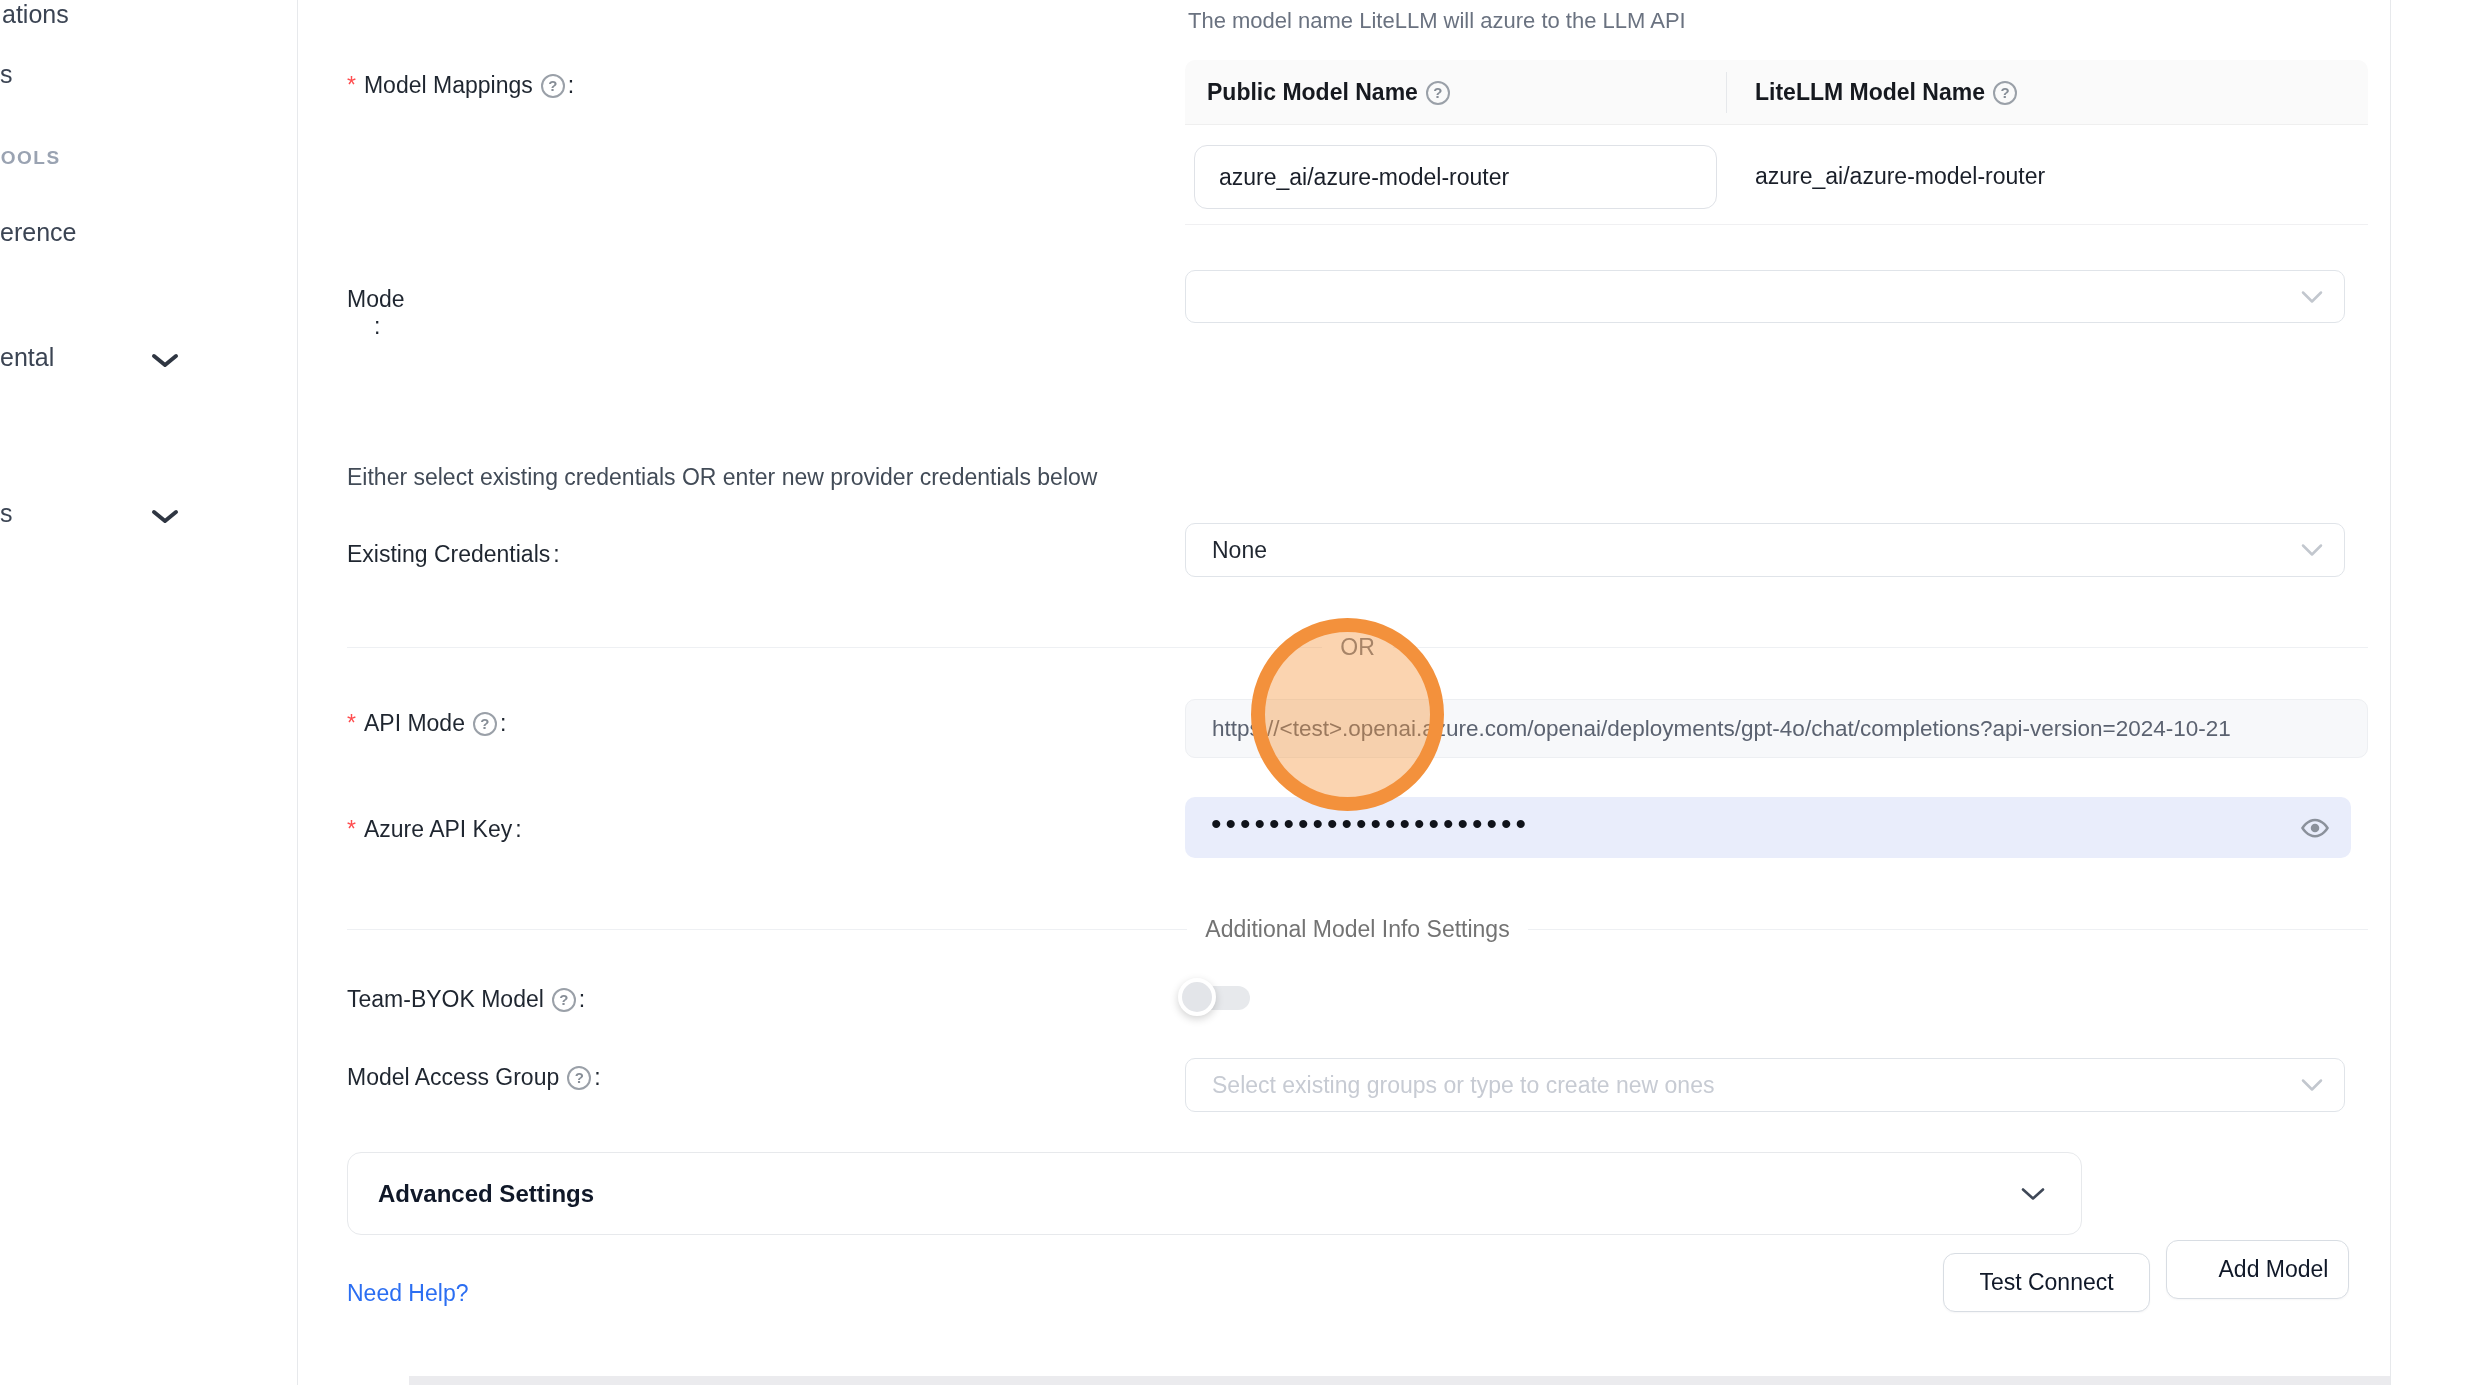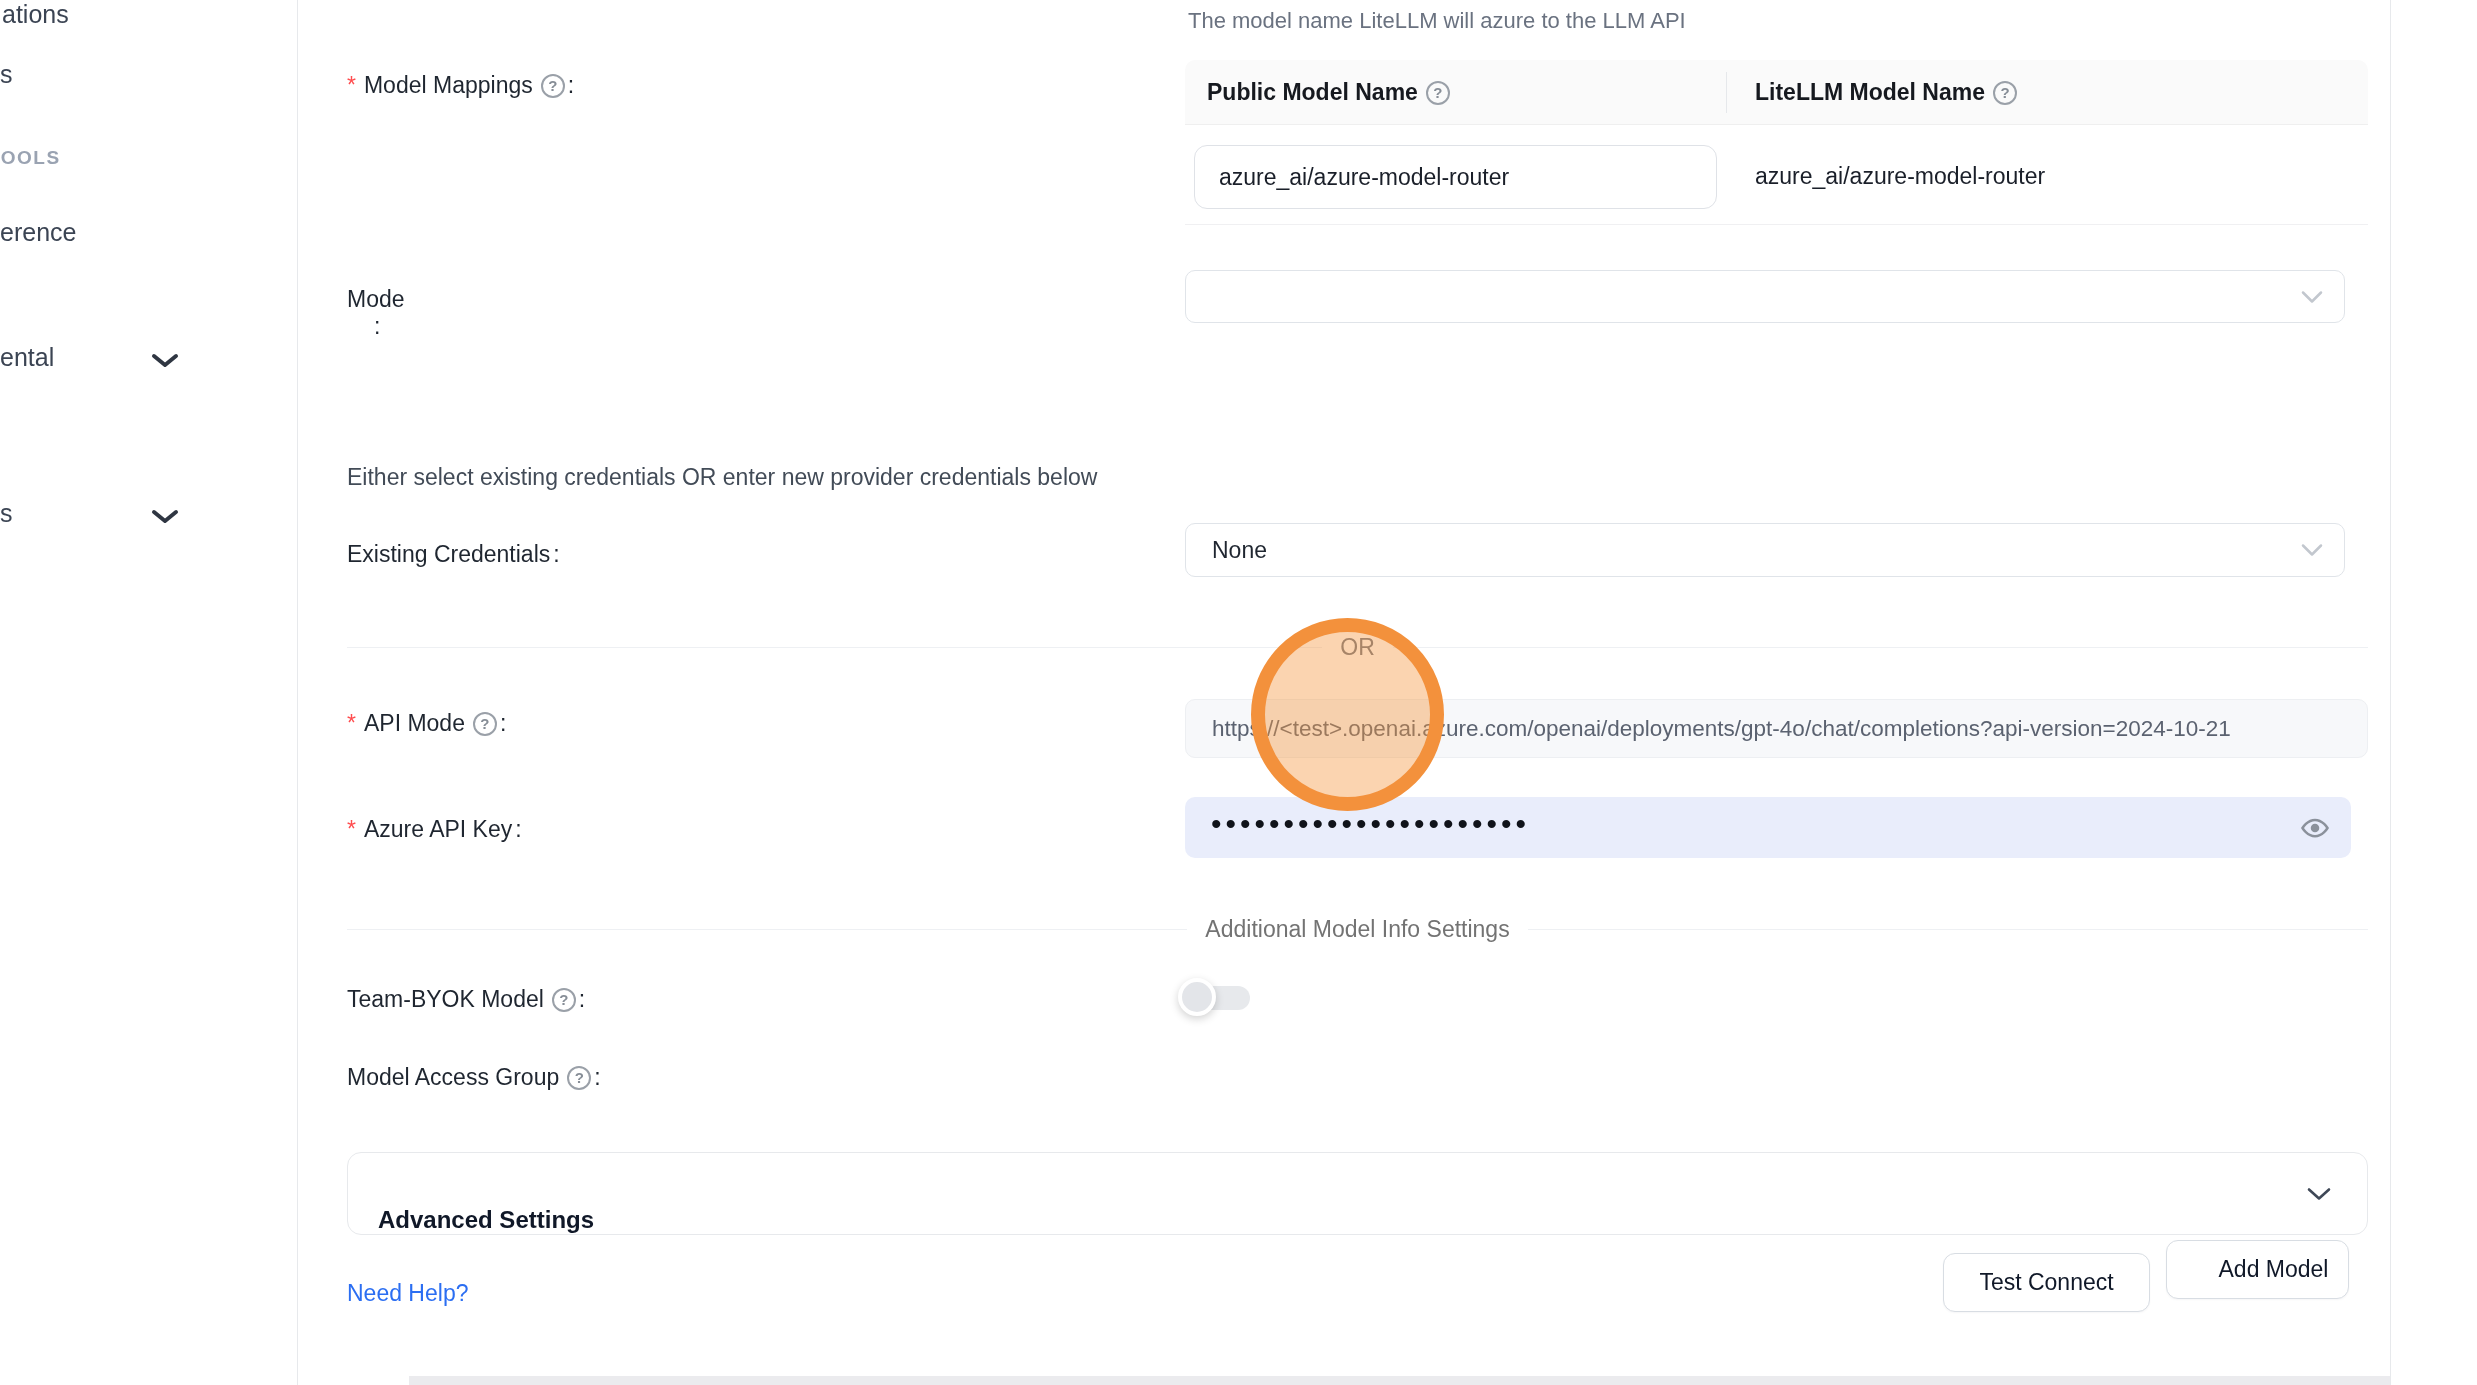--- a/index.html
+++ b/index.html
@@ -39,21 +39,21 @@
   .divider-dark { color: #737373; }
 
   .disabled-input { position: absolute; background: #f7f8fa; border: 1px solid #edeff2; border-radius: 10px; display: flex; align-items: center; font-size: 22.5px; color: #5b6270; padding: 0 26px; white-space: nowrap; overflow: hidden; }
   .key-field { position: absolute; background: #e9edfb; border-radius: 10px; display: flex; align-items: center; padding: 0 26px; }
   .dots { font-size: 30px; letter-spacing: 4px; color: #10131a; line-height: 1; transform: translateY(-4px); }
   .eye-btn { position: absolute; right: 20px; top: 50%; transform: translateY(-50%); width: 32px; height: 32px; display: flex; align-items: center; justify-content: center; }
 
   .toggle-rail { position: absolute; left: 1192px; top: 986px; width: 58px; height: 24px; background: #e7e9ec; border-radius: 12px; }
   .toggle-knob { position: absolute; left: 1178px; top: 978px; width: 38px; height: 38px; background: #e3e5e9; border: 4px solid #ffffff; border-radius: 50%; box-shadow: 0 3px 8px rgba(0,0,0,0.18); }
 
-  .adv-panel { position: absolute; left: 347px; top: 1152px; width: 2021px; height: 83px; border: 1px solid #e7e9ec; border-radius: 14px; background: #fff; display: flex; align-items: flex-end; padding: 0 30px; }
+  .adv-panel { position: absolute; left: 347px; top: 1152px; width: 1735px; height: 83px; border: 1px solid #e7e9ec; border-radius: 14px; background: #fff; display: flex; align-items: center; padding: 0 30px; }
   .adv-title { font-weight: bold; font-size: 24px; color: #101828; }
   .adv-chev { position: absolute; right: 34px; top: 50%; transform: translateY(-50%); }
 
   .link { color: #2b6ef2; font-size: 23px; text-decoration: none; cursor: pointer; }
   .mode-help { position: absolute; left: 1188px; top: 346px; width: 832px; font-size: 23px; line-height: 40px; color: #667085; }
   .mode-help .b { font-weight: bold; color: #475467; }
 
   .btn { position: absolute; height: 59px; background: #fff; border: 1px solid #d8dde3; border-radius: 12px; display: flex; align-items: center; justify-content: center; font-size: 23px; color: #101828; box-shadow: 0 1px 2px rgba(16,24,40,0.04); cursor: pointer; }
 
   .click-circle { position: absolute; left: 1251px; top: 618px; width: 193px; height: 193px; border-radius: 50%; border: 14px solid #f3913c; background: rgba(246,152,66,0.42); pointer-events: none; }
@@ -170,20 +170,26 @@
     <span class="colon">:</span>
   </div>
   <div class="toggle-rail"></div>
   <div class="toggle-knob"></div>
 
   <div class="abs form-label" style="left:347px; top:1064px;">
     <span>Model Access Group</span>
     <span class="qicon">?</span>
     <span class="colon">:</span>
   </div>
+  <div class="select" style="left:1185px; top:1058px; width:1160px; height:54px;">
+    <span class="placeholder">Select existing groups or type to create new ones</span>
+    <svg class="chev" width="24" height="15" viewBox="0 0 24 15">
+        <polyline points="3,3 12,12 21,3" fill="none" stroke="#c2c7ce" stroke-width="2.5" stroke-linecap="round" stroke-linejoin="round"></polyline>
+      </svg>
+  </div>
 
   <div class="adv-panel">
     <span class="adv-title">Advanced Settings</span>
     <svg class="adv-chev" width="28" height="17" viewBox="0 0 28 17">
         <polyline points="4,4 14,13 24,4" fill="none" stroke="#3f4857" stroke-width="2.6" stroke-linecap="round" stroke-linejoin="round"></polyline>
       </svg>
   </div>
 
   <a class="abs link" style="left:347px; top:1280px;">Need Help?</a>
   <div class="btn" style="left:1943px; top:1253px; width:207px;">Test Connect</div>

